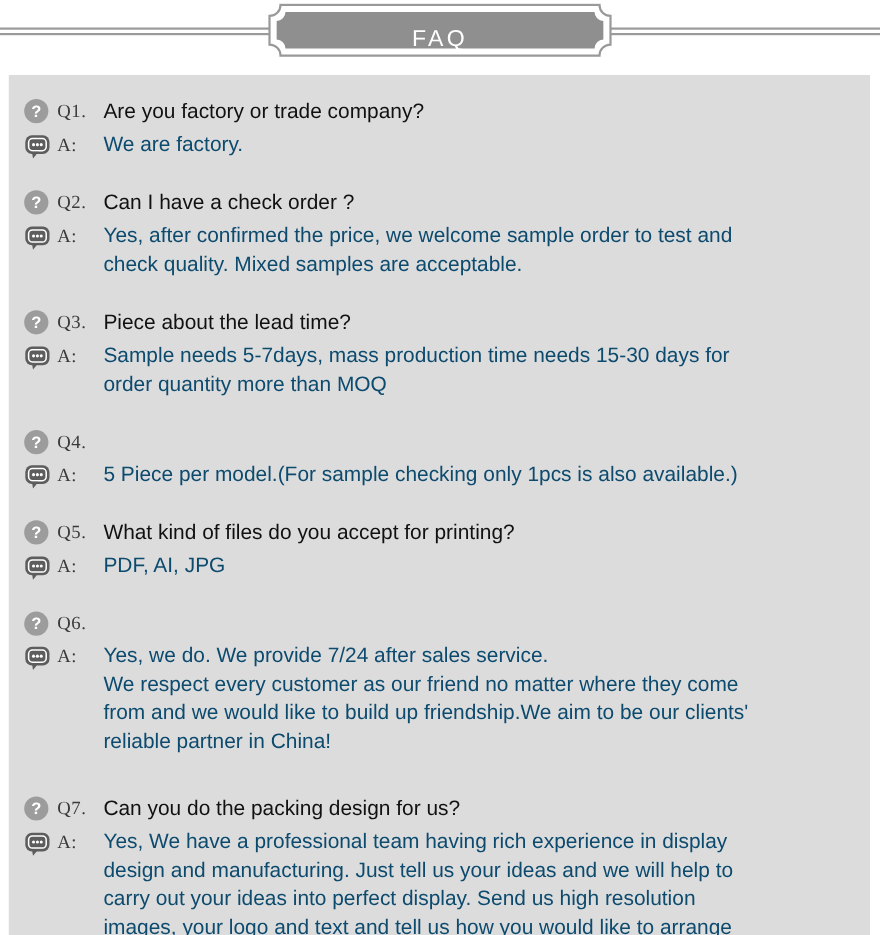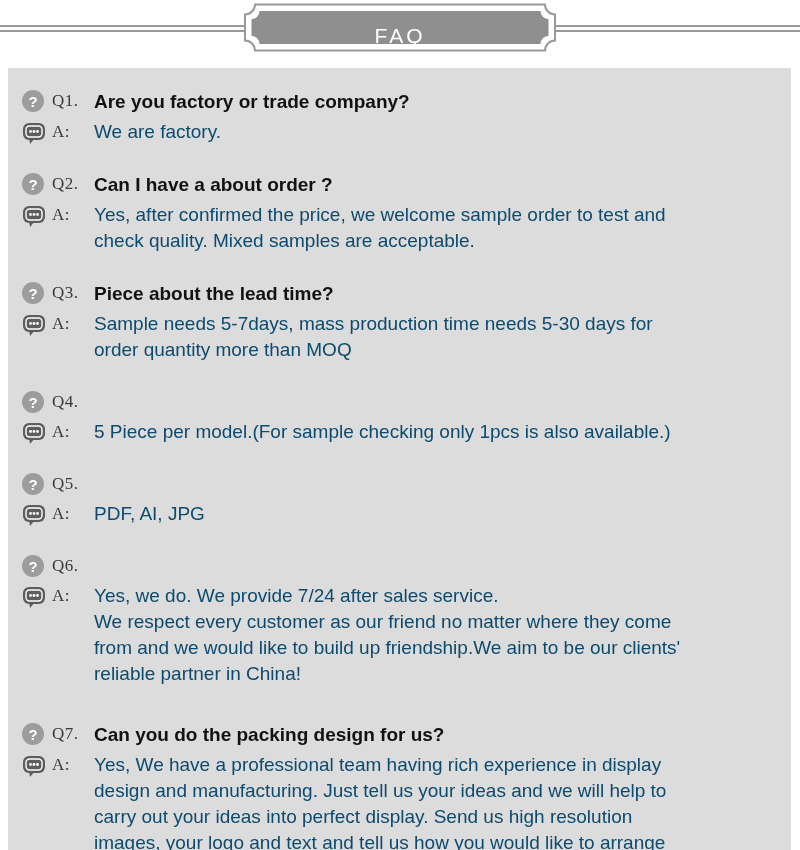--- a/index.html
+++ b/index.html
@@ -75,21 +75,21 @@
     flex: 0 0 42px;
     width: 42px;
     font-family: "Liberation Serif", "DejaVu Serif", serif;
     font-size: 17px;
     color: #3a3a3a;
     line-height: 26px;
     letter-spacing: 0.5px;
   }
   .q-text {
     font-size: 19px;
-    font-weight: bold;
+    font-weight: normal;
     color: #111111;
     line-height: 27px;
   }
   .a-text {
     font-size: 19px;
     color: #0c4a6e;
     line-height: 26px;
     white-space: pre-line;
     max-width: 648px;
   }
@@ -148,21 +148,21 @@
       <span class="a-text">We are factory.</span>
     </div>
   </div>
 
   <div class="faq-item">
     <div class="q-row">
       <span class="icon-cell">
           <span class="q-icon">?</span>
         </span>
       <span class="label-cell">Q2.</span>
-      <span class="q-text">Can I have a about order ?</span>
+      <span class="q-text">Can I have a check order ?</span>
     </div>
     <div class="a-row">
       <span class="icon-cell">
         <svg class="a-icon" width="24" height="24" viewBox="0 0 24 24">
           <rect x="1" y="2" width="22" height="17" rx="6" fill="#5d5d5d"></rect>
           <rect x="4" y="5" width="16" height="11" rx="3.5" fill="none" stroke="#ffffff" stroke-width="1.4"></rect>
           <polygon points="7,17 13,17 8,23" fill="#5d5d5d"></polygon>
           <circle cx="8.5" cy="10.5" r="1.4" fill="#ffffff"></circle>
           <circle cx="12" cy="10.5" r="1.4" fill="#ffffff"></circle>
           <circle cx="15.5" cy="10.5" r="1.4" fill="#ffffff"></circle>
@@ -187,21 +187,21 @@
         <svg class="a-icon" width="24" height="24" viewBox="0 0 24 24">
           <rect x="1" y="2" width="22" height="17" rx="6" fill="#5d5d5d"></rect>
           <rect x="4" y="5" width="16" height="11" rx="3.5" fill="none" stroke="#ffffff" stroke-width="1.4"></rect>
           <polygon points="7,17 13,17 8,23" fill="#5d5d5d"></polygon>
           <circle cx="8.5" cy="10.5" r="1.4" fill="#ffffff"></circle>
           <circle cx="12" cy="10.5" r="1.4" fill="#ffffff"></circle>
           <circle cx="15.5" cy="10.5" r="1.4" fill="#ffffff"></circle>
         </svg>
       </span>
       <span class="label-cell">A:</span>
-      <span class="a-text">Sample needs 5-7days, mass production time needs 5-30 days for
+      <span class="a-text">Sample needs 5-7days, mass production time needs 15-30 days for
 order quantity more than MOQ</span>
     </div>
   </div>
 
   <div class="faq-item">
     <div class="q-row">
       <span class="icon-cell">
           <span class="q-icon">?</span>
         </span>
       <span class="label-cell">Q4.</span>
@@ -221,20 +221,21 @@
       <span class="a-text">5 Piece per model.(For sample checking only 1pcs is also available.)</span>
     </div>
   </div>
 
   <div class="faq-item">
     <div class="q-row">
       <span class="icon-cell">
           <span class="q-icon">?</span>
         </span>
       <span class="label-cell">Q5.</span>
+      <span class="q-text">What kind of files do you accept for printing?</span>
     </div>
     <div class="a-row">
       <span class="icon-cell">
         <svg class="a-icon" width="24" height="24" viewBox="0 0 24 24">
           <rect x="1" y="2" width="22" height="17" rx="6" fill="#5d5d5d"></rect>
           <rect x="4" y="5" width="16" height="11" rx="3.5" fill="none" stroke="#ffffff" stroke-width="1.4"></rect>
           <polygon points="7,17 13,17 8,23" fill="#5d5d5d"></polygon>
           <circle cx="8.5" cy="10.5" r="1.4" fill="#ffffff"></circle>
           <circle cx="12" cy="10.5" r="1.4" fill="#ffffff"></circle>
           <circle cx="15.5" cy="10.5" r="1.4" fill="#ffffff"></circle>

